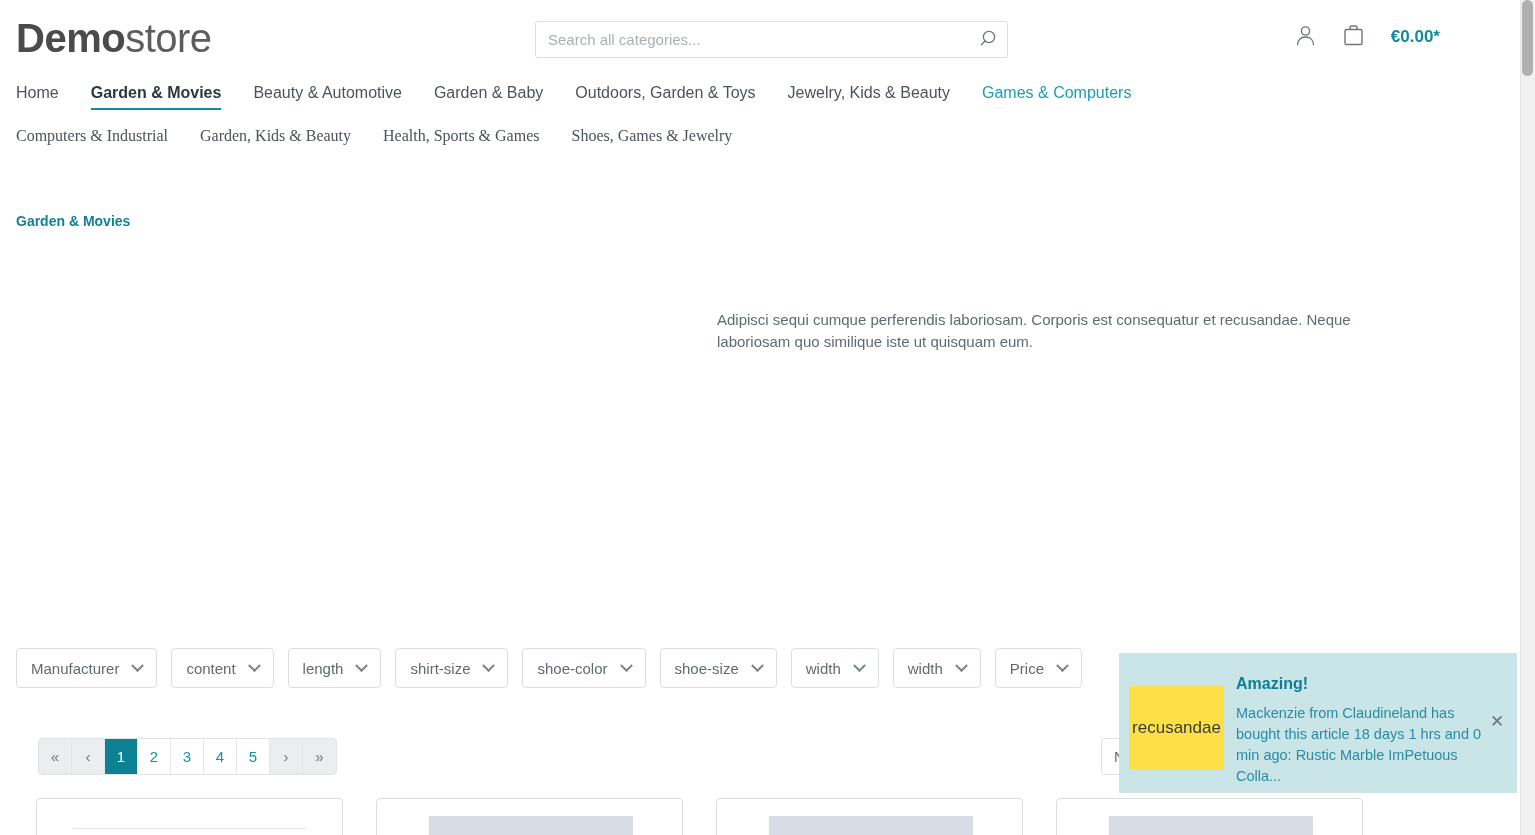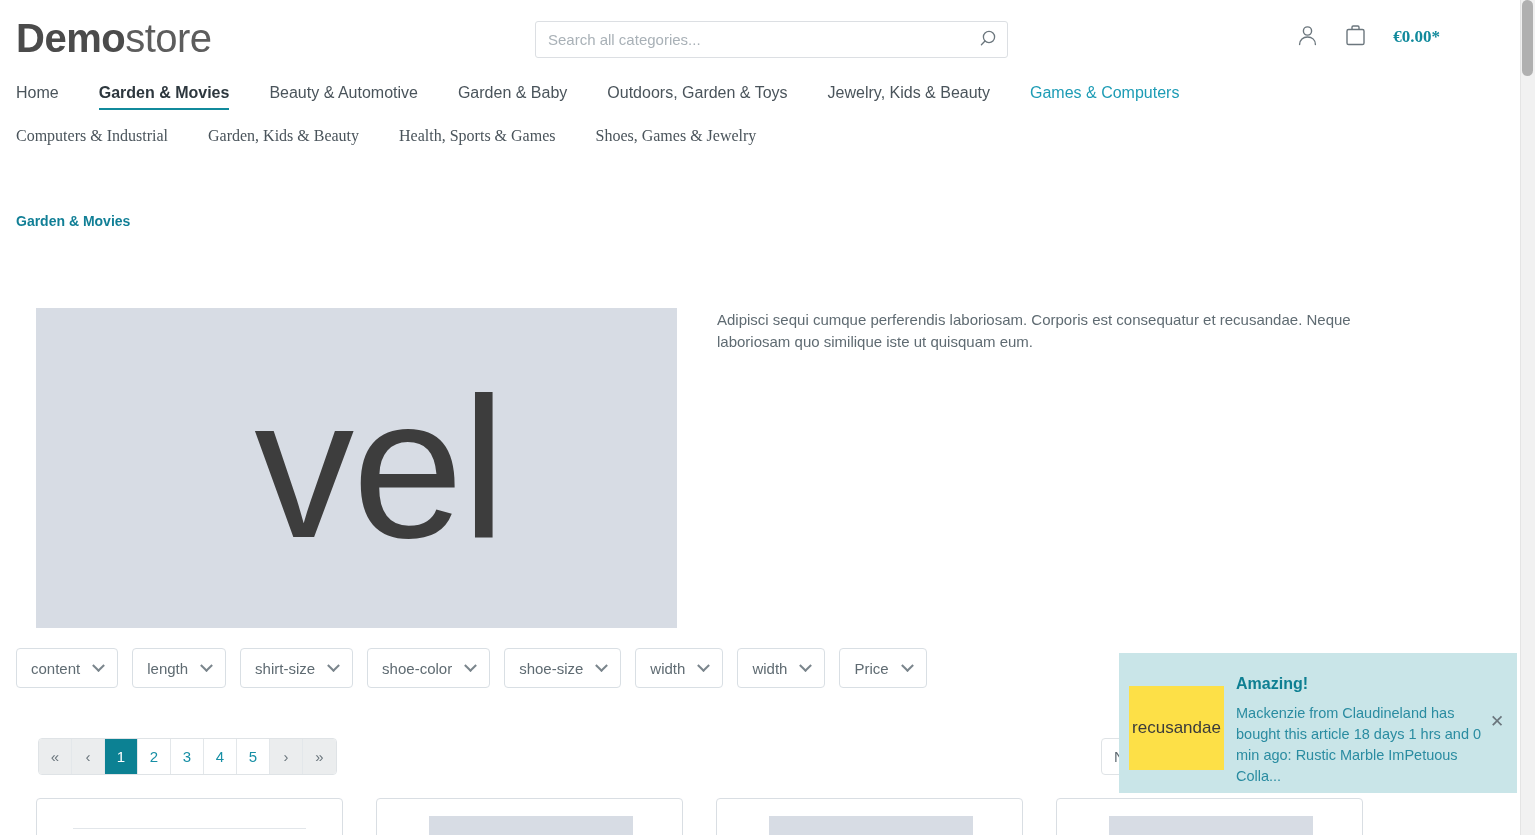--- a/index.html
+++ b/index.html
@@ -80,21 +80,21 @@
     background: transparent;
     border: 0;
     cursor: pointer;
     padding: 0;
     display: flex; align-items: center; justify-content: center;
   }
 
   .header-actions {
     position: absolute;
     right: 80px; top: 22px;
-    display: flex; align-items: center; gap: 22px; font-family: Liberation Serif, serif;
+    display: flex; align-items: center; gap: 22px;
   }
   .icon-btn {
     background: transparent; border: 0; padding: 0; cursor: pointer;
     display: flex; align-items: center; justify-content: center;
   }
   .cart-price {
     font-size: 17px; font-weight: 700;
     color: #118a9c;
     margin-left: 2px;
     white-space: nowrap;
@@ -103,21 +103,21 @@
   
   .nav {
     position: absolute;
     top: 80px; left: 0;
     width: 1520px;
   }
   .nav-row {
     display: flex;
     align-items: flex-start;
     padding-left: 16px;
-    gap: 8px;
+    gap: 0;
   }
   .nav-item {
     position: relative;
     font-size: 16px;
     color: #4a545b;
     padding: 4px 0 12px 0;
     margin-right: 32px;
     white-space: nowrap;
     cursor: pointer;
     text-decoration: none;
@@ -381,26 +381,27 @@
     <div class="nav-row second">
       <a class="nav-item">Computers &amp; Industrial</a>
       <a class="nav-item">Garden, Kids &amp; Beauty</a>
       <a class="nav-item">Health, Sports &amp; Games</a>
       <a class="nav-item">Shoes, Games &amp; Jewelry</a>
     </div>
   </nav>
 
   <div class="breadcrumb">Garden &amp; Movies</div>
 
-  <div class="hero-img">
-    <div class="ph-text">vel</div>
-  </div>
   <div class="hero-text">Adipisci sequi cumque perferendis laboriosam. Corporis est consequatur et recusandae. Neque laboriosam quo similique iste ut quisquam eum.</div>
 
   <div class="filters">
+    <button class="filter-btn">
+      <span>Manufacturer</span>
+      <span class="chev"></span>
+    </button>
     <button class="filter-btn">
       <span>content</span>
       <span class="chev"></span>
     </button>
     <button class="filter-btn">
       <span>length</span>
       <span class="chev"></span>
     </button>
     <button class="filter-btn">
       <span>shirt-size</span>

